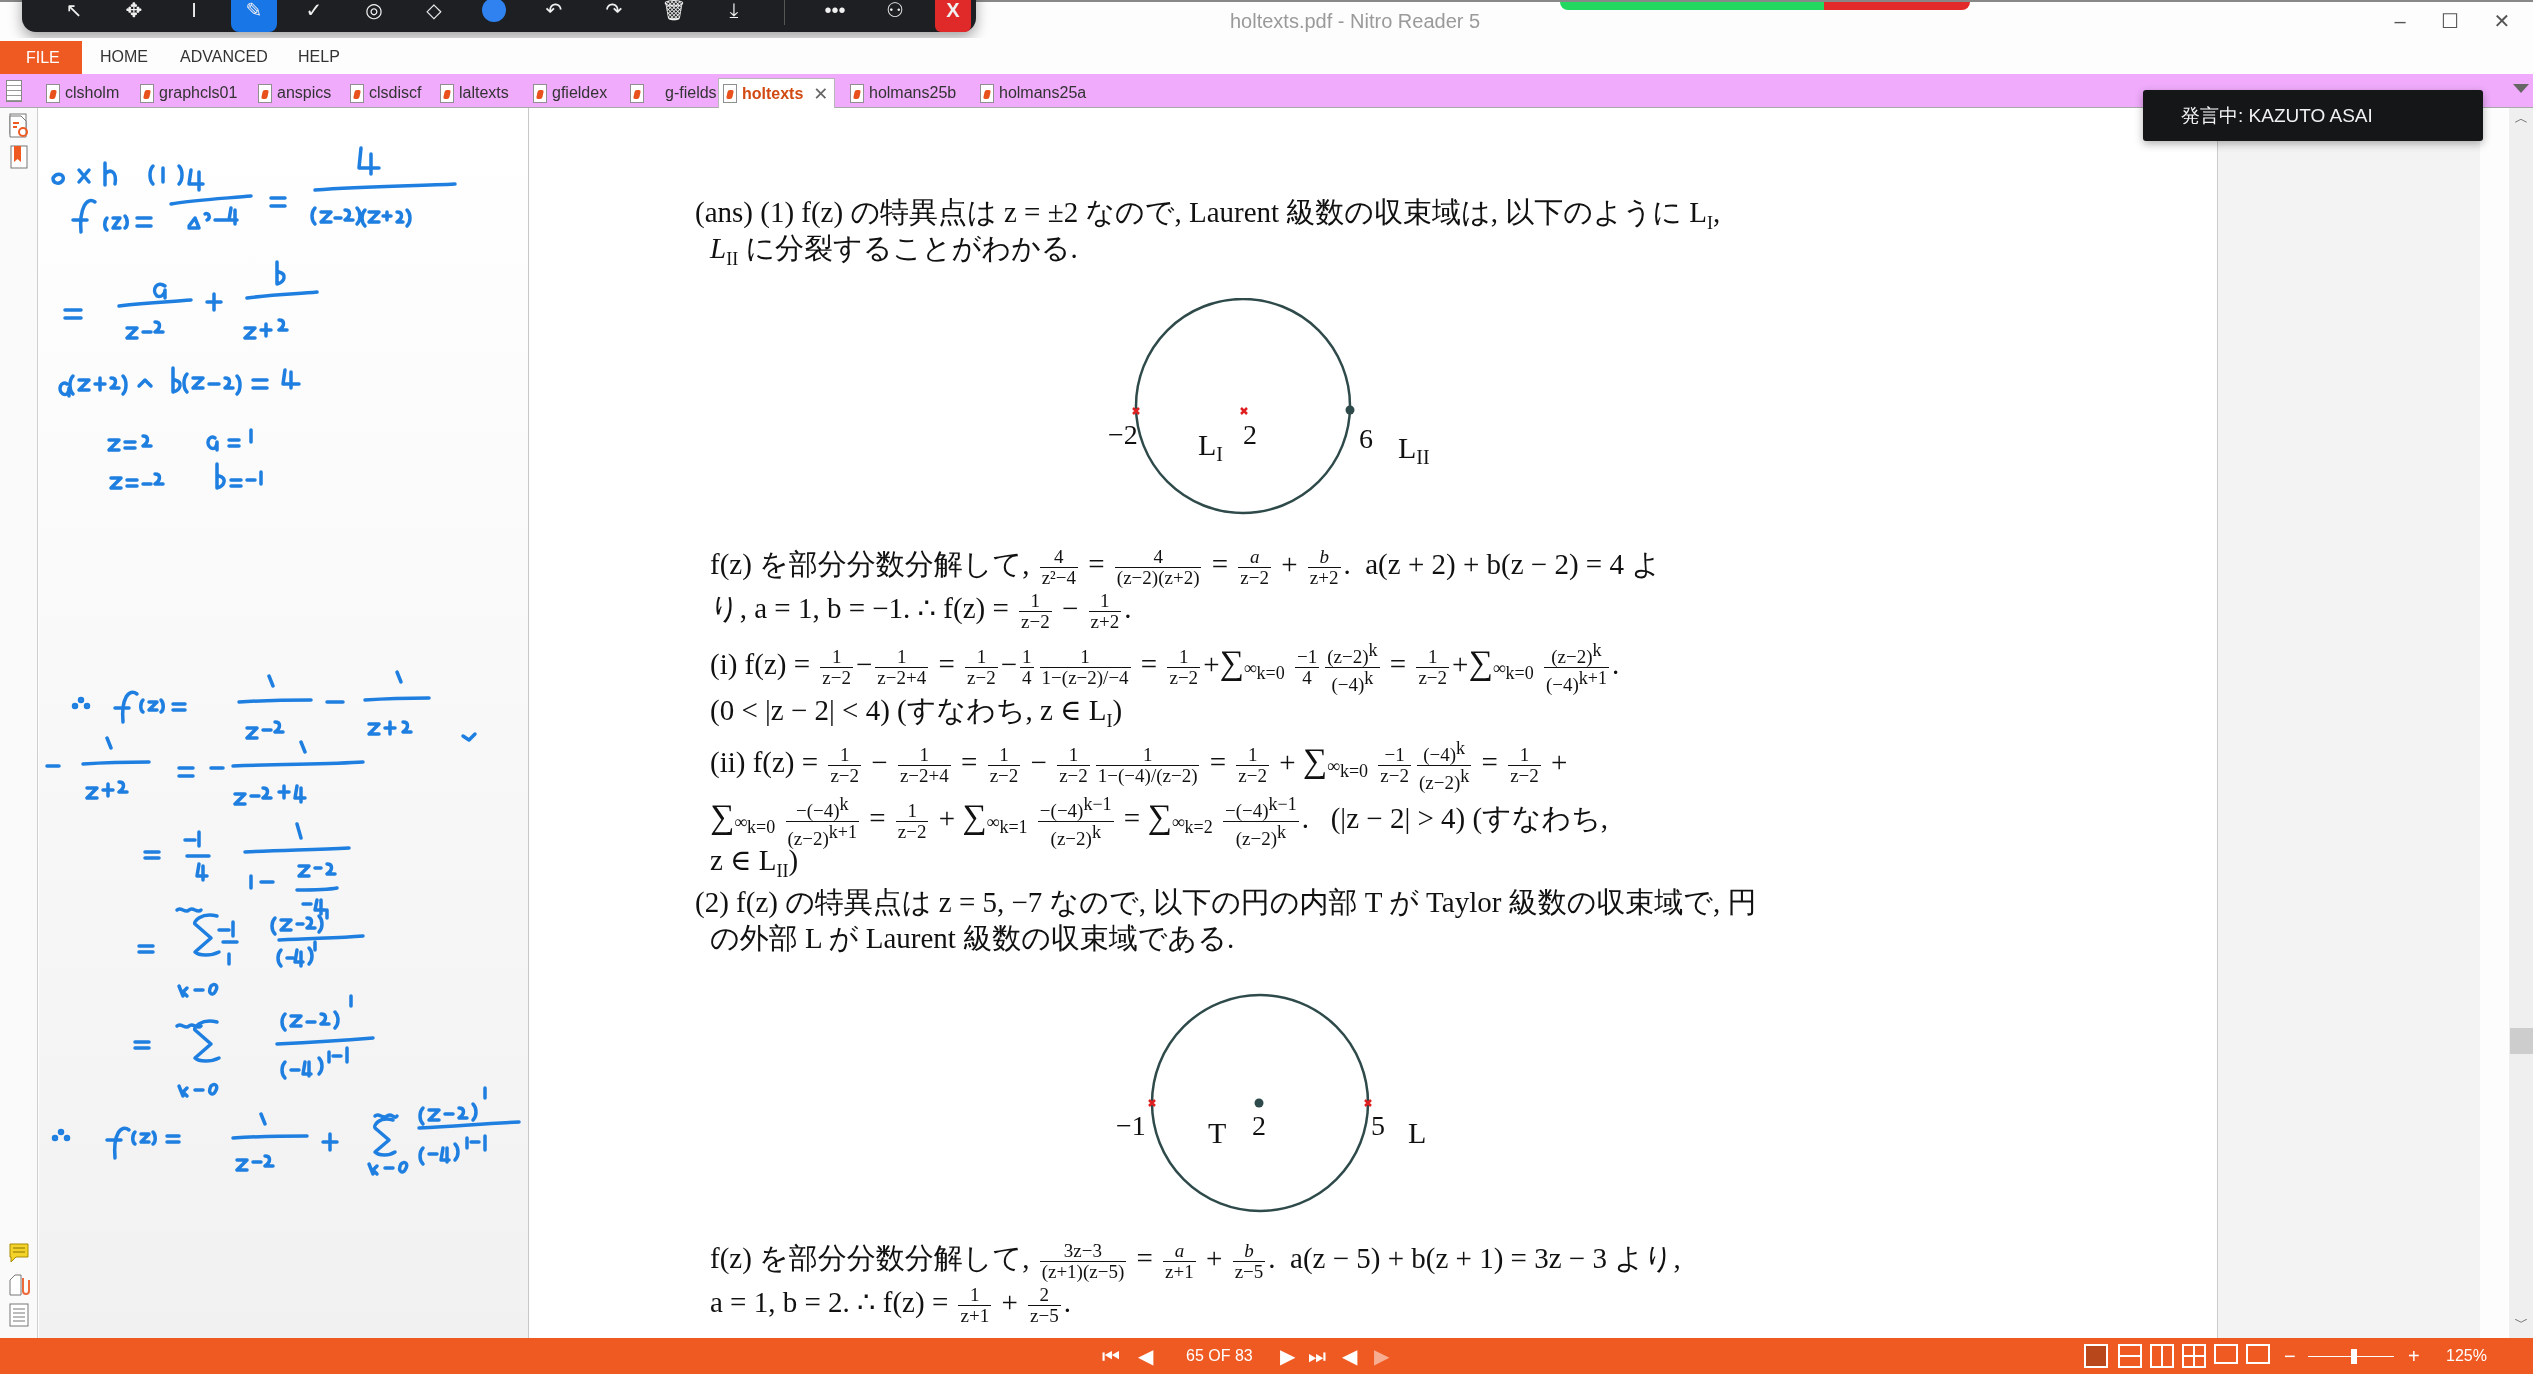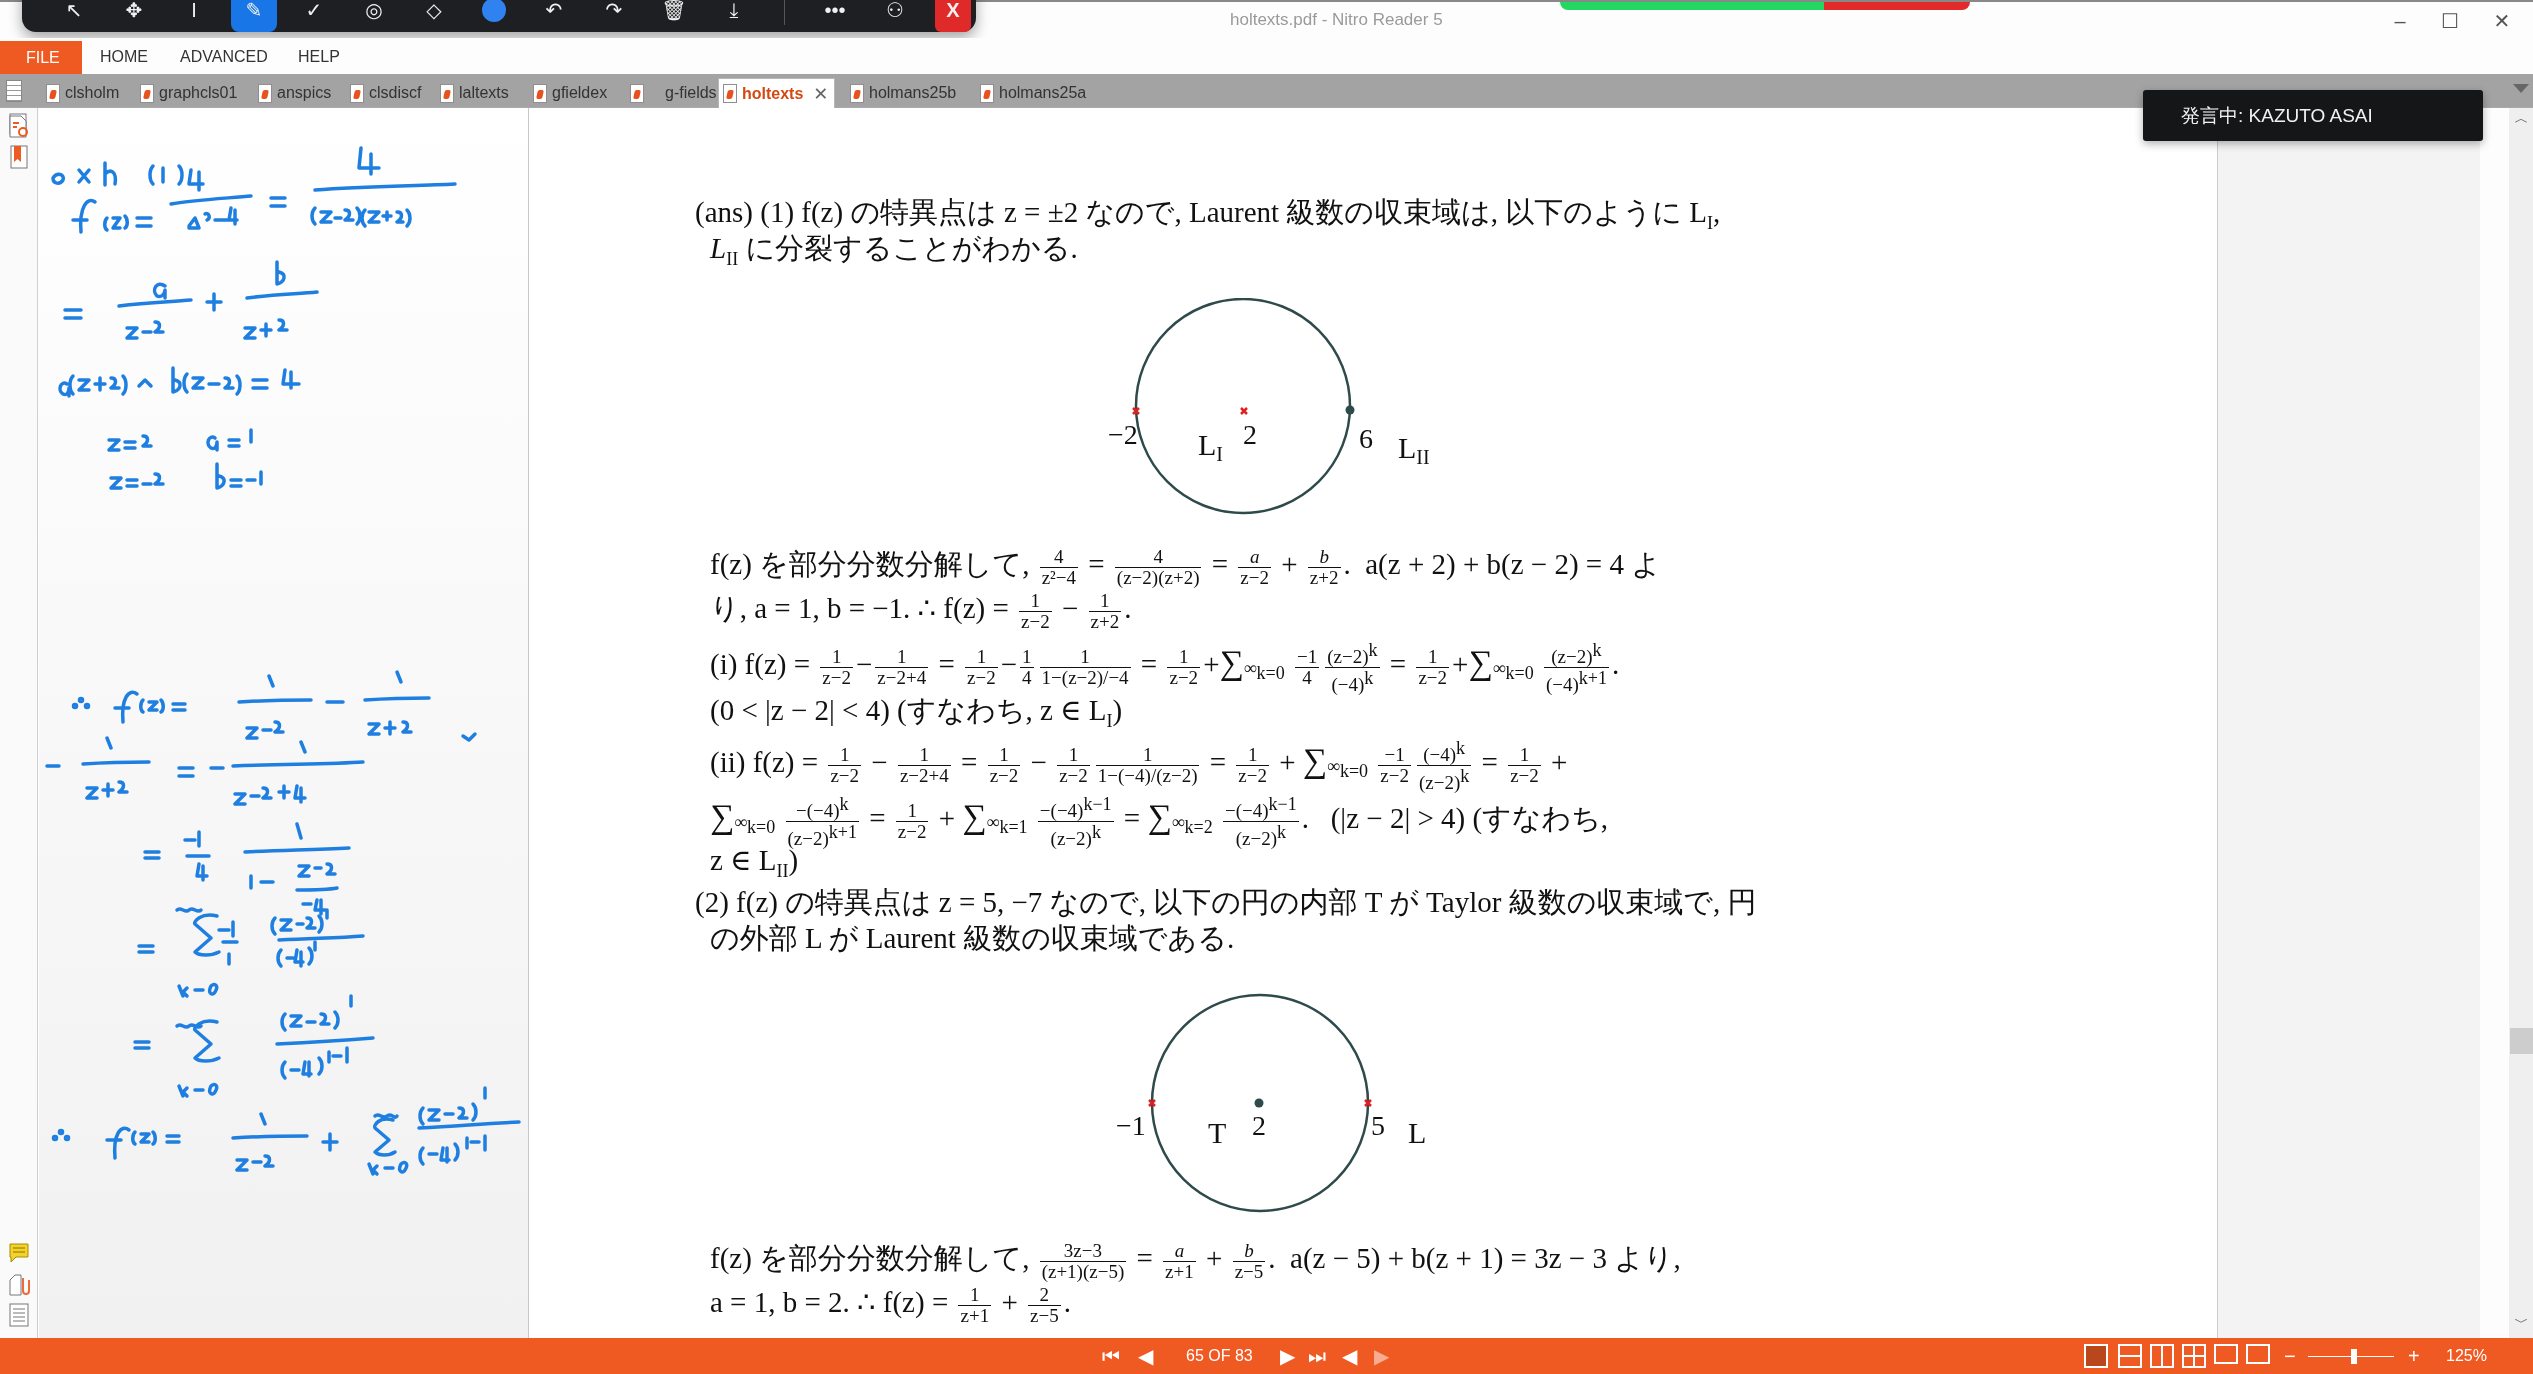--- a/index.html
+++ b/index.html
@@ -1,41 +1,41 @@
 <!DOCTYPE html>
 <html><head>
 <meta charset="utf-8">
 <style>
   * { box-sizing: border-box; margin: 0; padding: 0; }
   html, body { width: 2533px; height: 1374px; overflow: hidden; background: #ffffff; font-family: "Liberation Sans", "DejaVu Sans", sans-serif; }
   #app { position: relative; width: 2533px; height: 1374px; background: #fdfdfd; }
 
   
   .titlebar { position: absolute; left: 0; top: 0; width: 2533px; height: 38px; background: #fdfdfd; border-top: 2px solid #888; }
-  .window-title { position: absolute; left: 1230px; top: 8px; font-size: 17px; color: #9a9a9a; }
+  .window-title { position: absolute; left: 1230px; top: 8px; font-size: 20px; color: #9a9a9a; }
   .win-ctrl { position: absolute; top: 6px; width: 40px; height: 26px; color: #555; font-size: 20px; text-align: center; line-height: 26px; cursor: pointer; }
   .progress-pill { position: absolute; left: 1560px; top: 0; width: 410px; height: 8px; border-radius: 0 0 8px 8px; overflow: hidden; display: flex; }
   .progress-pill .g { background: #22d861; flex: 0 0 264px; }
   .progress-pill .r { background: #e22a2a; flex: 1; }
 
   
   .float-toolbar { position: absolute; left: 22px; top: -12px; width: 954px; height: 44px; background: #1d1f22; border-radius: 0 0 14px 14px; box-shadow: 0 6px 14px rgba(0,0,0,0.35); display: flex; align-items: center; padding-left: 22px; }
   .ft-btn { width: 60px; height: 44px; display: flex; align-items: center; justify-content: center; color: #f0f0f0; font-size: 20px; cursor: pointer; }
   .ft-btn.active { background: #1976e6; border-radius: 0 0 8px 8px; width: 46px; margin: 0 7px; }
   .ft-btn.blue-dot span { width: 24px; height: 24px; border-radius: 50%; background: #2f82f0; display: block; }
   .ft-btn.close { background: #e02a2a; border-radius: 0 0 6px 6px; width: 36px; margin-left: 10px; font-weight: bold; }
   .ft-sep { width: 1px; height: 30px; background: #555; margin: 0 20px; }
 
   
   .menubar { position: absolute; left: 0; top: 38px; width: 2533px; height: 36px; background: #fdfdfd; }
   .menu-item { position: absolute; top: 10px; font-size: 16px; color: #333; cursor: pointer; }
   .menu-file { position: absolute; left: 0; top: 3px; width: 82px; height: 46px; background: #ef5a22; color: #fff; font-size: 16px; line-height: 33px; padding-left: 26px; cursor: pointer; }
 
   
-  .tabbar { position: absolute; left: 0; top: 74px; width: 2533px; height: 34px; background: #a3a3a3; border-bottom: 1px solid #a9a9a9; }
+  .tabbar { position: absolute; left: 0; top: 74px; width: 2533px; height: 34px; background: #f0abfc; border-bottom: 1px solid #a9a9a9; }
   .tab { position: absolute; top: 4px; height: 30px; display: flex; align-items: center; font-size: 16px; color: #333; cursor: pointer; }
   .tab.active { background: #ffffff; border: 1px solid #b7b7b7; border-bottom: none; font-weight: bold; color: #d24a12; padding: 0 6px 0 4px; }
   .tab .pdf-ic { width: 14px; height: 19px; border: 1px solid #8f8f8f; background: #fff; margin-right: 5px; position: relative; }
   .tab .pdf-ic::after { content: ""; position: absolute; left: 3px; top: 5px; width: 6px; height: 9px; background: #e8501c; border-radius: 2px; transform: skewX(-12deg); }
   .tab .tab-close { margin-left: 10px; color: #666; font-weight: normal; font-size: 18px; }
   .tab-menu-ic { position: absolute; left: 6px; top: 6px; width: 16px; height: 22px; border: 1px solid #888; background: repeating-linear-gradient(#fff 0 4px, #999 4px 5px); cursor: pointer; }
   .tab-overflow { position: absolute; right: 4px; top: 10px; width: 0; height: 0; border-left: 8px solid transparent; border-right: 8px solid transparent; border-top: 9px solid #666; cursor: pointer; }
 
   
   .left-rail { position: absolute; left: 0; top: 108px; width: 38px; height: 1230px; background: #fafafa; border-right: 1px solid #cfcfcf; }

